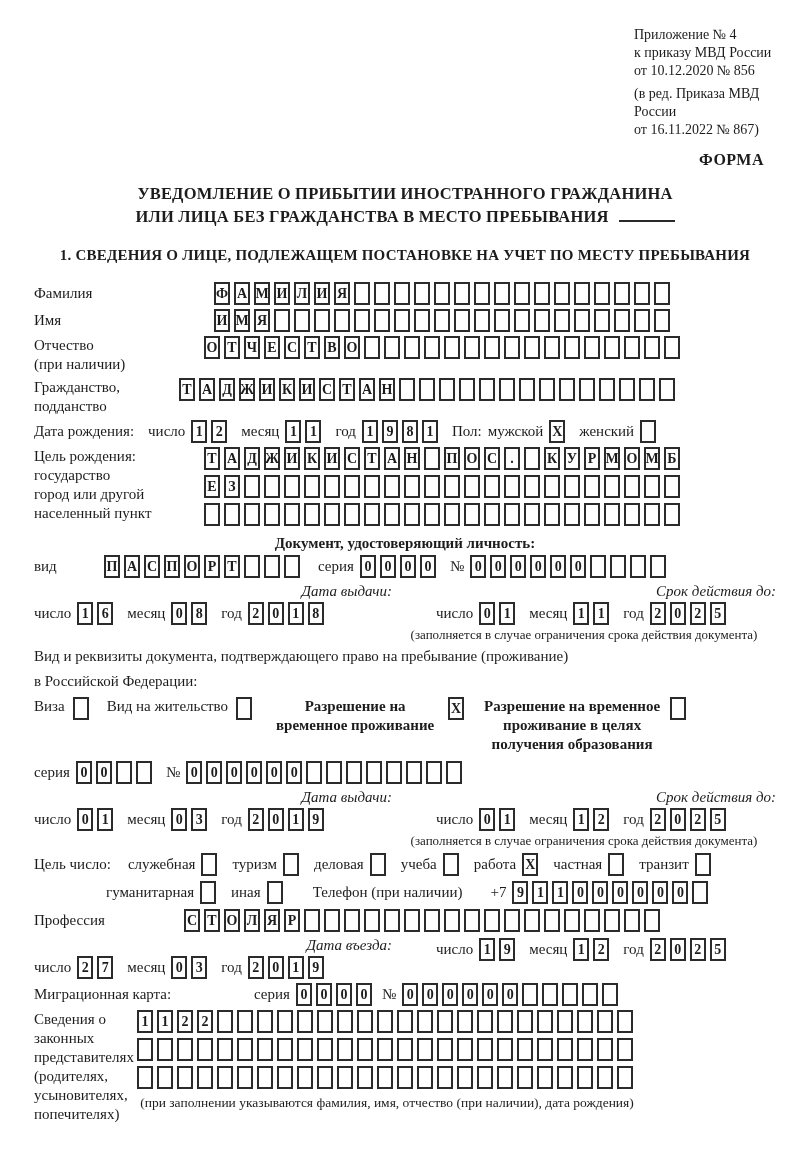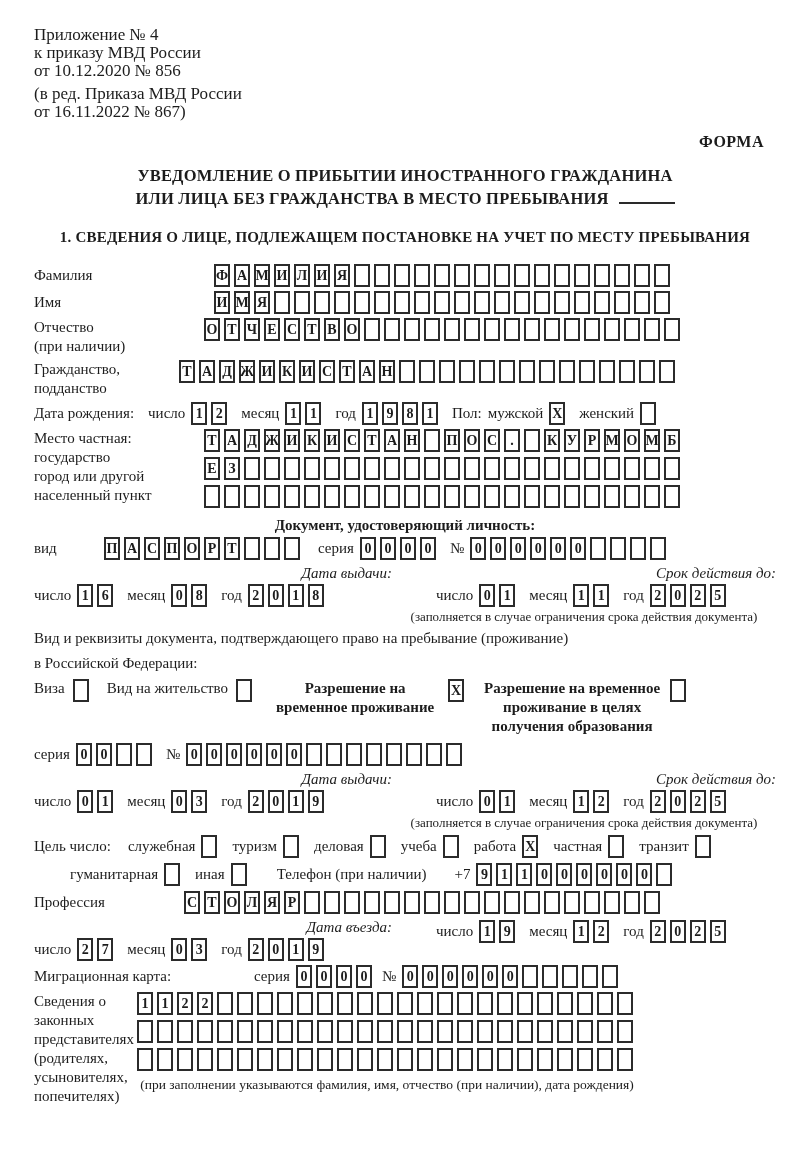--- a/index.html
+++ b/index.html
@@ -6,21 +6,21 @@
   html,body { margin:0; padding:0; background:#ffffff; }
   body {
     width:800px; height:1163px; overflow:hidden;
     color:#1c1c1c;
     font-family:"Liberation Serif","DejaVu Serif",serif;
     font-size:15px;
   }
   .page { width:800px; height:1163px; padding:26px 24px 0 34px; }
 
   
-  .hdr { font-size:17px; line-height:18px; }
+  .hdr { margin-left:600px; font-size:14px; line-height:18px; }
   .hdr .gap-top { margin-top:5px; }
   .forma { text-align:right; padding-right:12px; font-weight:bold; font-size:16px; margin-top:12px; letter-spacing:0.5px; }
 
   .title { text-align:center; font-weight:bold; font-size:16.5px; line-height:23px; margin-top:13px; letter-spacing:0.2px; }
   .uline { display:inline-block; width:56px; border-bottom:2px solid #2a2a2a; margin-left:10px; height:14px; }
 
   .sec { text-align:center; font-weight:bold; font-size:15px; margin-top:19px; margin-bottom:18px; letter-spacing:0.2px; }
 
   
   .cell {
@@ -237,21 +237,21 @@
       </span>
     <span class="lbl ml10">Пол:</span>
     <span class="lbl ml6 mr6">мужской</span>
     <span class="cell">X</span>
     <span class="lbl ml10 mr6">женский</span>
     <span class="cell"></span>
   </div>
 
   <div class="row top" style="margin-top:3px;">
     <span class="lbl w170">
-      <span>Место частная:</span><br>
+      <span>Цель рождения:</span><br>
       <span>государство</span><br>
       <span>город или другой</span><br>
       <span>населенный пункт</span>
     </span>
     <span class="boxcol">
       <span class="boxes">
           <span class="cell">Т</span>
           <span class="cell">А</span>
           <span class="cell">Д</span>
           <span class="cell">Ж</span>
@@ -517,21 +517,21 @@
     <span class="plbl grp">учеба</span>
     <span class="cell"></span>
     <span class="plbl grp">работа</span>
     <span class="cell">X</span>
     <span class="plbl grp">частная</span>
     <span class="cell"></span>
     <span class="plbl grp">транзит</span>
     <span class="cell"></span>
   </div>
 
-  <div class="prow" style="margin-left:36px;">
+  <div class="prow" style="margin-left:72px;">
     <span class="plbl">гуманитарная</span>
     <span class="cell"></span>
     <span class="plbl grp">иная</span>
     <span class="cell"></span>
     <span class="plbl" style="margin-left:26px;">Телефон (при наличии)</span>
     <span class="plbl" style="margin-left:22px;">+7</span>
     <span class="boxes">
         <span class="cell">9</span>
         <span class="cell">1</span>
         <span class="cell">1</span>

